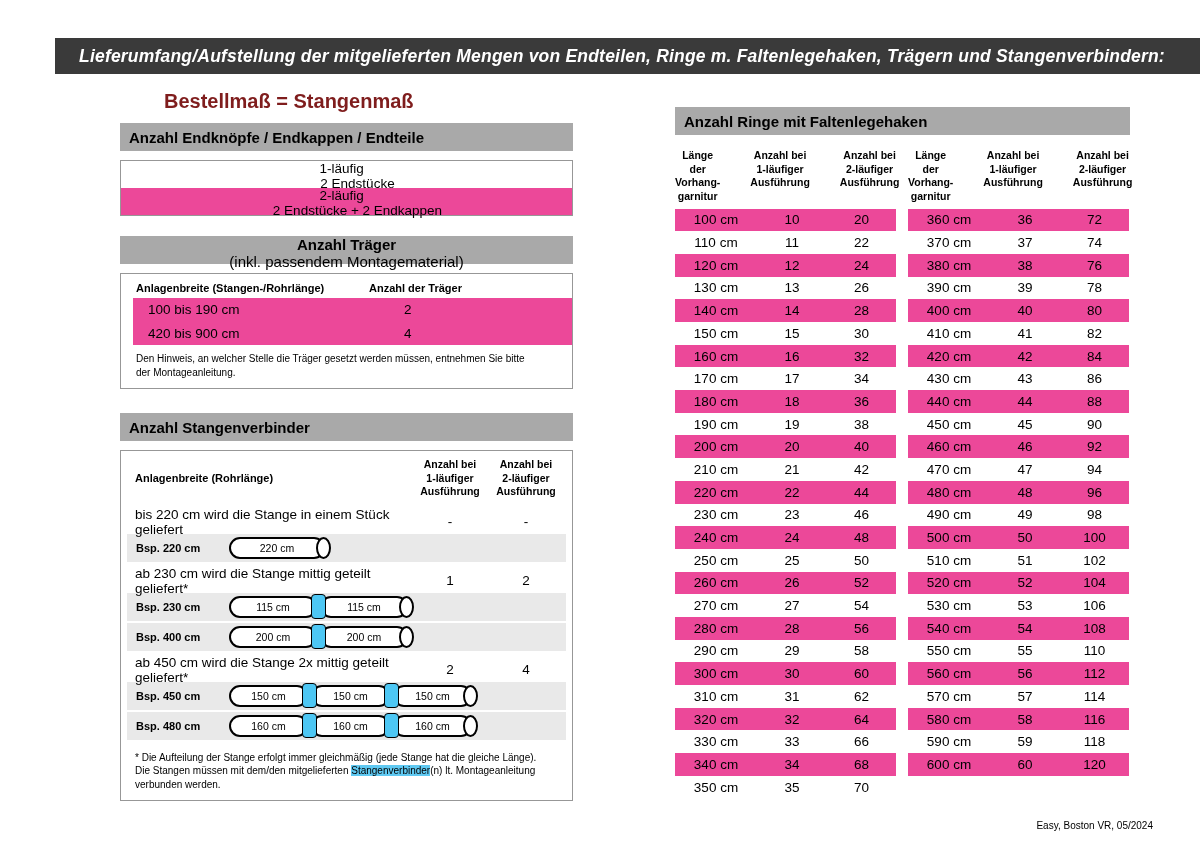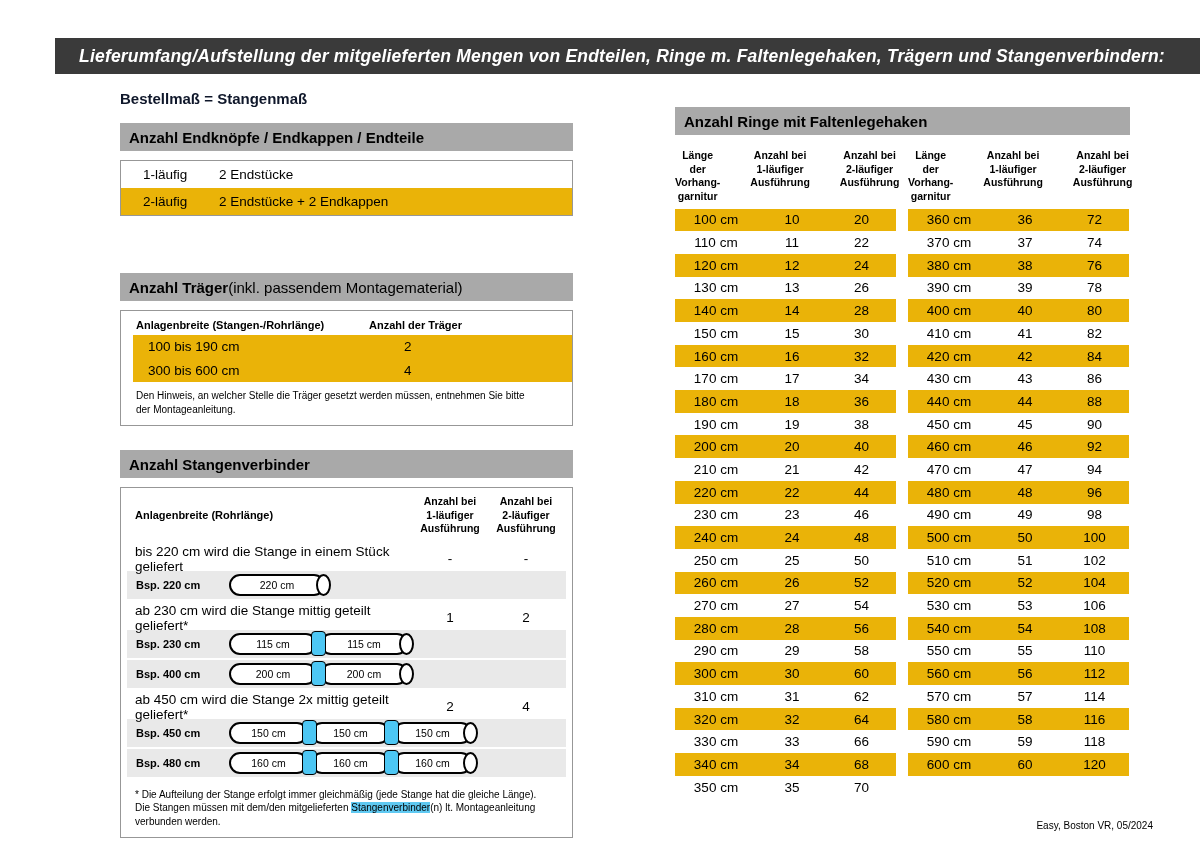--- a/index.html
+++ b/index.html
@@ -15,36 +15,36 @@
     position:absolute; left:55px; top:38px; width:1145px; height:36px;
     background:#3a3a3a; color:#fff; display:flex; align-items:center;
     padding:0 10px 0 8px;
   }
   .topbar span { font-size:17.5px; font-weight:bold; font-style:italic; letter-spacing:.2px; white-space:nowrap;margin-left:16px; }
 
   
   .left-col  { position:absolute; left:120px; top:90px;  width:453px; }
   .right-col { position:absolute; left:675px; top:107px; width:455px; }
 
-  .red-note { color:#0f172a; font-weight:bold; font-size:15px; height:18px; margin-bottom:15px; }
+  .red-note { color:#7f1d1d; font-weight:bold; font-size:20px; height:18px; margin-bottom:15px;margin-left:44px; }
 
   .section-bar {
     background:#a9a9a9; height:28px; display:flex; align-items:center;
     padding:0 9px; font-size:15px;
   }
   .section-bar .b { font-weight:bold; }
   .section-bar .n { font-weight:normal; }
-  .mt-2 { margin-top:57px; }
+  .mt-2 { margin-top:20px;flex-direction:column; }
   .mt-3 { margin-top:24px; }
 
   .box { border:1px solid #979797; background:#fff; margin-top:9px; }
-  .stripe { background:#eab308; }
+  .stripe { background:#ec4899; }
 
   
-  .simple-row { display:flex; align-items:center; height:27px; padding-left:22px; font-size:13.5px; }
+  .simple-row { display:flex; align-items:center; height:27px; padding-left:22px; font-size:13.5px;flex-direction:column; }
   .simple-row .c1 { width:76px; }
 
   
   .t-head { display:flex; padding:8px 0 4px 15px; font-size:11px; font-weight:bold;gap:40px; }
   .t-head .t-c1 { flex:1; }
   .t-head .t-c2 { width:203px; }
   .t-row { display:flex; align-items:center; height:23.5px; font-size:13.5px;margin-left:12px; }
   .t-row .t-c1 { flex:1; padding-left:15px; }
   .t-row .t-c2 { width:203px; padding-left:35px; }
   .t-note { font-size:10px; line-height:1.35; padding:7px 40px 9px 15px; }
@@ -127,21 +127,21 @@
   <div class="box">
     <div class="t-head">
       <span class="t-c1">Anlagenbreite (Stangen-/Rohrlänge)</span>
       <span class="t-c2">Anzahl der Träger</span>
     </div>
     <div class="t-row stripe">
       <span class="t-c1">100 bis 190 cm</span>
       <span class="t-c2">2</span>
     </div>
     <div class="t-row stripe">
-      <span class="t-c1">300 bis 600 cm</span>
+      <span class="t-c1">420 bis 900 cm</span>
       <span class="t-c2">4</span>
     </div>
     <div class="t-note">Den Hinweis, an welcher Stelle die Träger gesetzt werden müssen, entnehmen Sie bitte der Montageanleitung.</div>
   </div>
 
   <div class="section-bar mt-3">
     <span class="b">Anzahl Stangenverbinder</span>
   </div>
   <div class="box">
     <div class="v-head">

